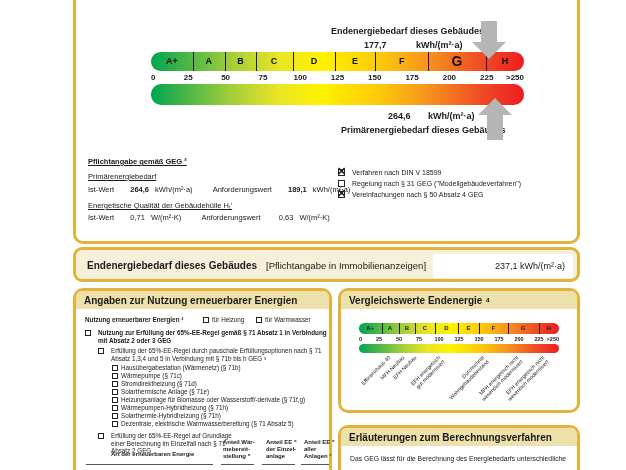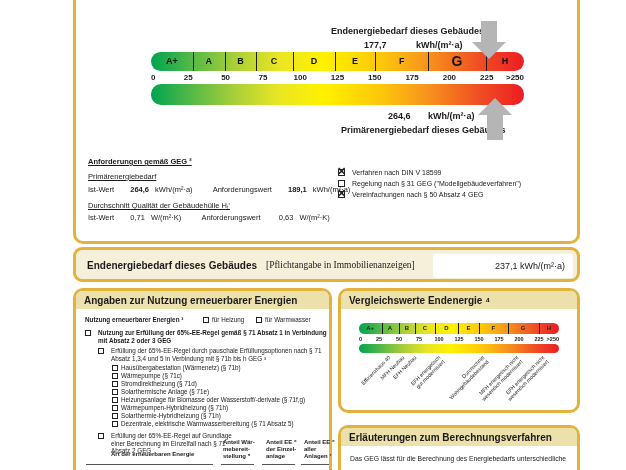--- a/index.html
+++ b/index.html
@@ -43,21 +43,21 @@
   .proc-item { position:absolute; font-size:7px; }
 
   .cb { display:inline-block; position:relative; width:7px; height:7px; border:1px solid #222; background:#fff; vertical-align:-1px; }
   .cb.sm { width:6px; height:6px; }
   .cb .x { display:none; position:absolute; left:-2px; top:-4px; font-size:11px; font-weight:bold; color:#222; line-height:11px; }
   .cb.checked .x { display:block; }
 
   
   #banner { left:73px; top:247px; width:507px; height:35px; background:#f6efd9; border-radius:9px; }
   #banner .t { position:absolute; left:11px; top:10px; font-size:10px; font-weight:bold; }
-  #banner .s { position:absolute; left:190px; top:10px; font-size:9.5px;font-family:Liberation Serif, serif; }
+  #banner .s { position:absolute; left:190px; top:10px; font-size:9.5px; }
   #banner .vfield { position:absolute; right:4px; top:4px; width:140px; height:24px; background:#fff; border-radius:3px; }
   #banner .v { position:absolute; right:12px; top:11px; font-size:9px; }
 
   
   #renew-box { left:73px; top:288px; width:259px; height:205px; }
   #renew-box .strip { font-size:10px; }
   .rb { position:absolute; font-size:6.3px; line-height:7.5px; }
   .rb b { font-weight:bold; }
   .rb .cb { margin-right:3px; }
   .opt-label { font-size:6.3px; }
@@ -137,31 +137,31 @@
 
     <div class="arr" style="left:396px; top:40px; width:34px; height:38px;">
       <div class="shaft" style="top:0; height:21px;"></div>
       <div class="head-down" style="top:21px;"></div>
     </div>
     <div class="arr" style="left:402px; top:117px; width:34px; height:42px;">
       <div class="head-up" style="top:0;"></div>
       <div class="shaft" style="top:17px; height:25px;"></div>
     </div>
 
-    <div class="sec-title" style="left:12px; top:176px;">Anforderungen gemäß GEG ²</div>
+    <div class="sec-title" style="left:12px; top:176px;">Pflichtangabe gemäß GEG ²</div>
     <div class="req-row u" style="left:12px; top:191px;">Primärenergiebedarf</div>
     <div class="req-row" style="left:12px; top:204px; width:320px;">
       <span>Ist-Wert</span>
       <b style="margin-left:14px;">264,6</b>
       <span style="margin-left:4px;">kWh/(m²·a)</span>
       <span style="margin-left:18px;">Anforderungswert</span>
       <b style="margin-left:14px;">189,1</b>
       <span style="margin-left:4px;">kWh/(m²·a)</span>
     </div>
-    <div class="req-row u" style="left:12px; top:219px;">Durchschnitt Qualität der Gebäudehülle Hₜ'</div>
+    <div class="req-row u" style="left:12px; top:219px;">Energetische Qualität der Gebäudehülle Hₜ'</div>
     <div class="req-row" style="left:12px; top:232px; width:320px;">
       <span>Ist-Wert</span>
       <span style="margin-left:14px;">0,71</span>
       <span style="margin-left:4px;">W/(m²·K)</span>
       <span style="margin-left:18px;">Anforderungswert</span>
       <span style="margin-left:16px;">0,63</span>
       <span style="margin-left:4px;">W/(m²·K)</span>
     </div>
 
     <div class="proc-item" style="left:262px; top:188px;">

